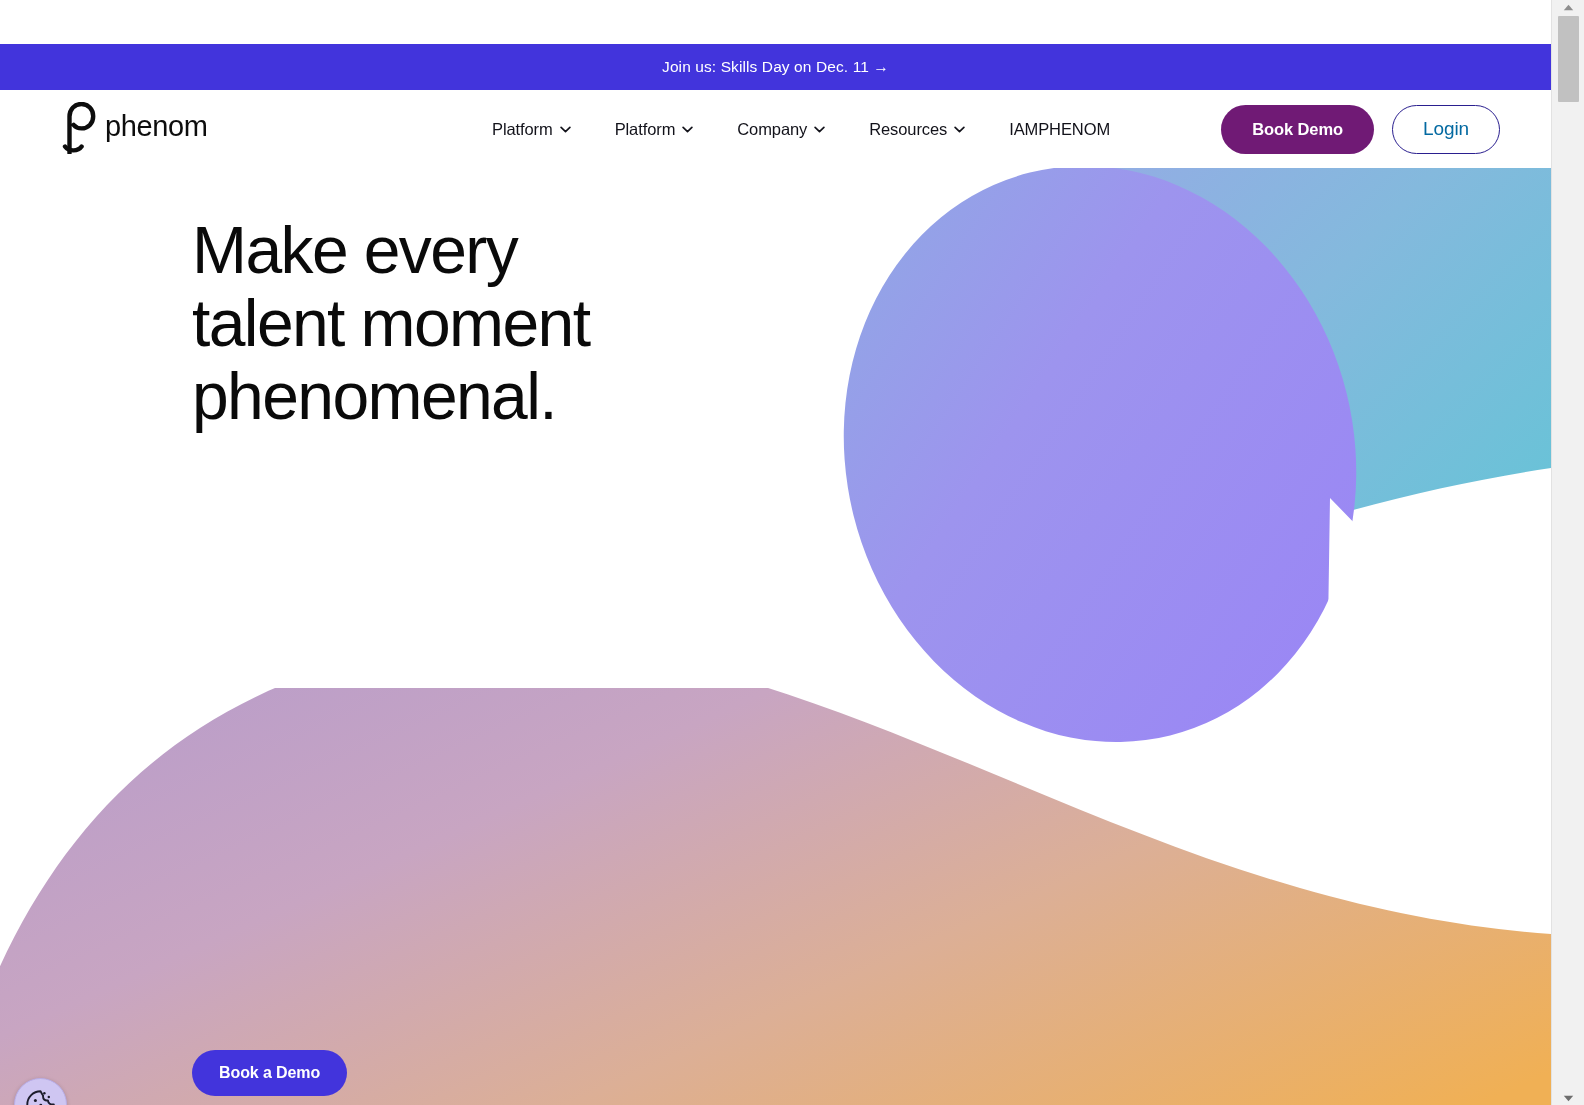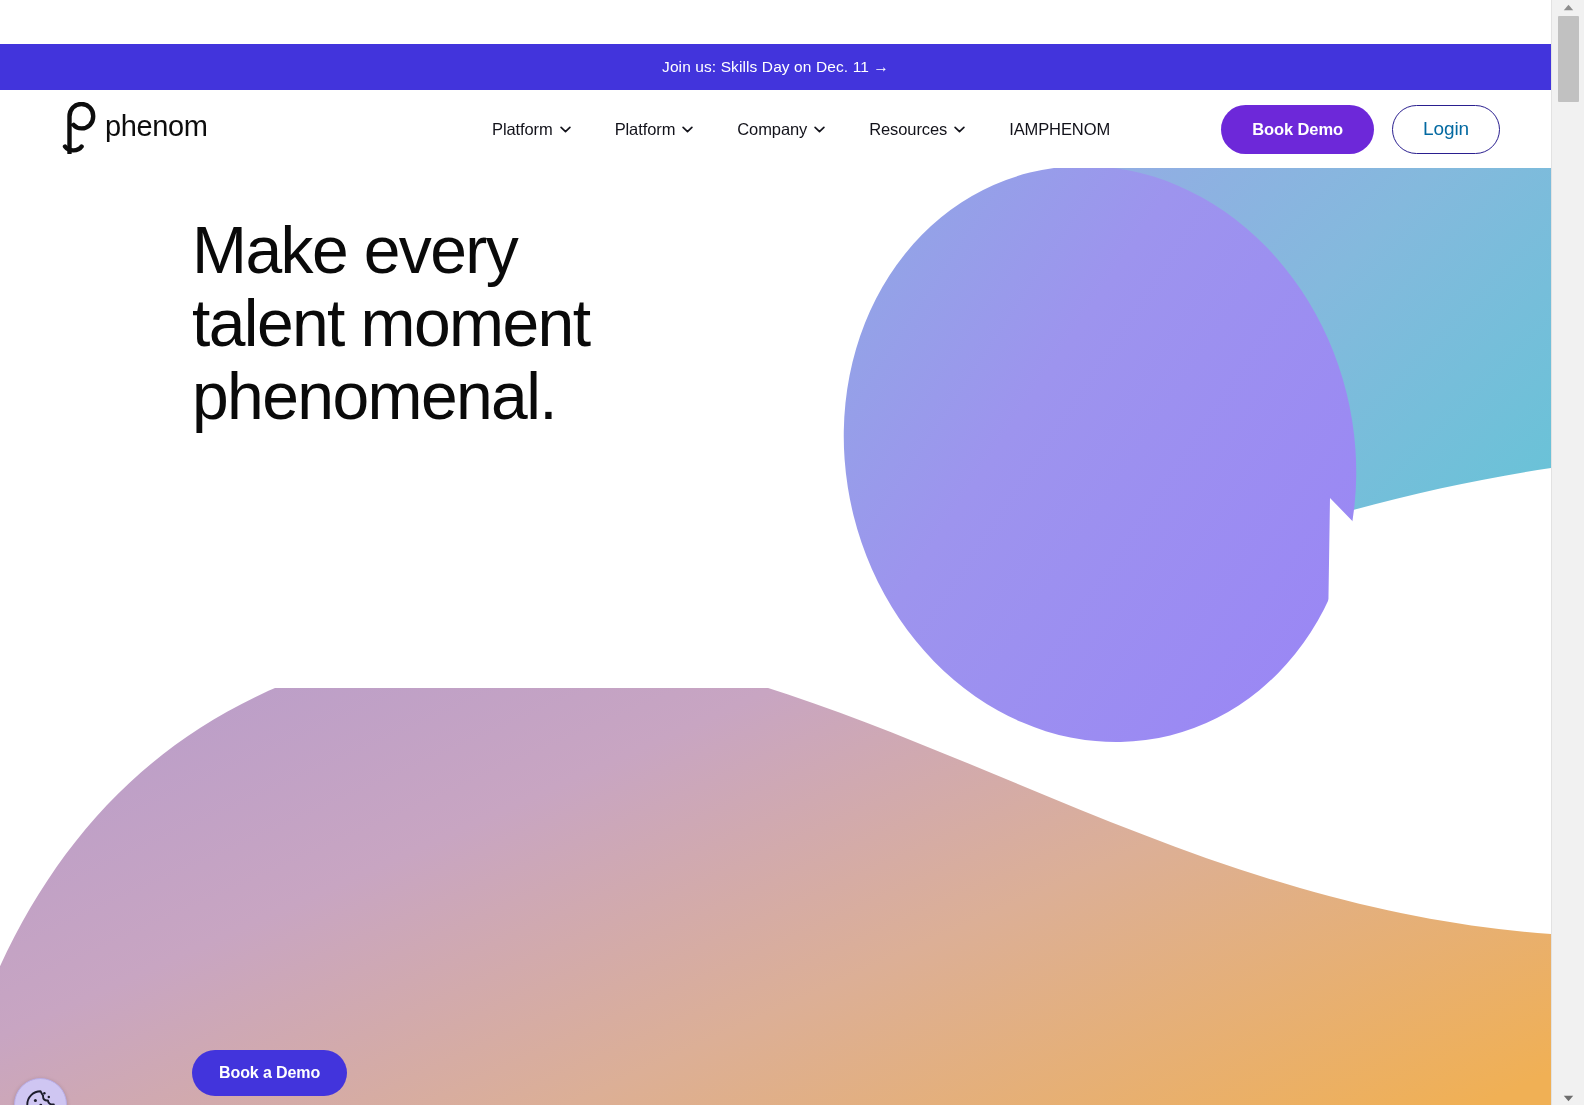--- a/index.html
+++ b/index.html
@@ -107,21 +107,21 @@
     right: 51px; top: 0;
     height: 78px;
     display: flex;
     align-items: center;
     gap: 18px;
   }
   .btn-demo {
     height: 49px;
     padding: 0 31px;
     border-radius: 999px;
-    background: #6d28d9;
+    background: #701a75;
     color: #ffffff;
     font-size: 16.5px;
     font-weight: 700;
     letter-spacing: -0.1px;
     display: flex;
     align-items: center;
     justify-content: center;
     border: none;
     cursor: pointer;
     font-family: "Liberation Sans", sans-serif;

